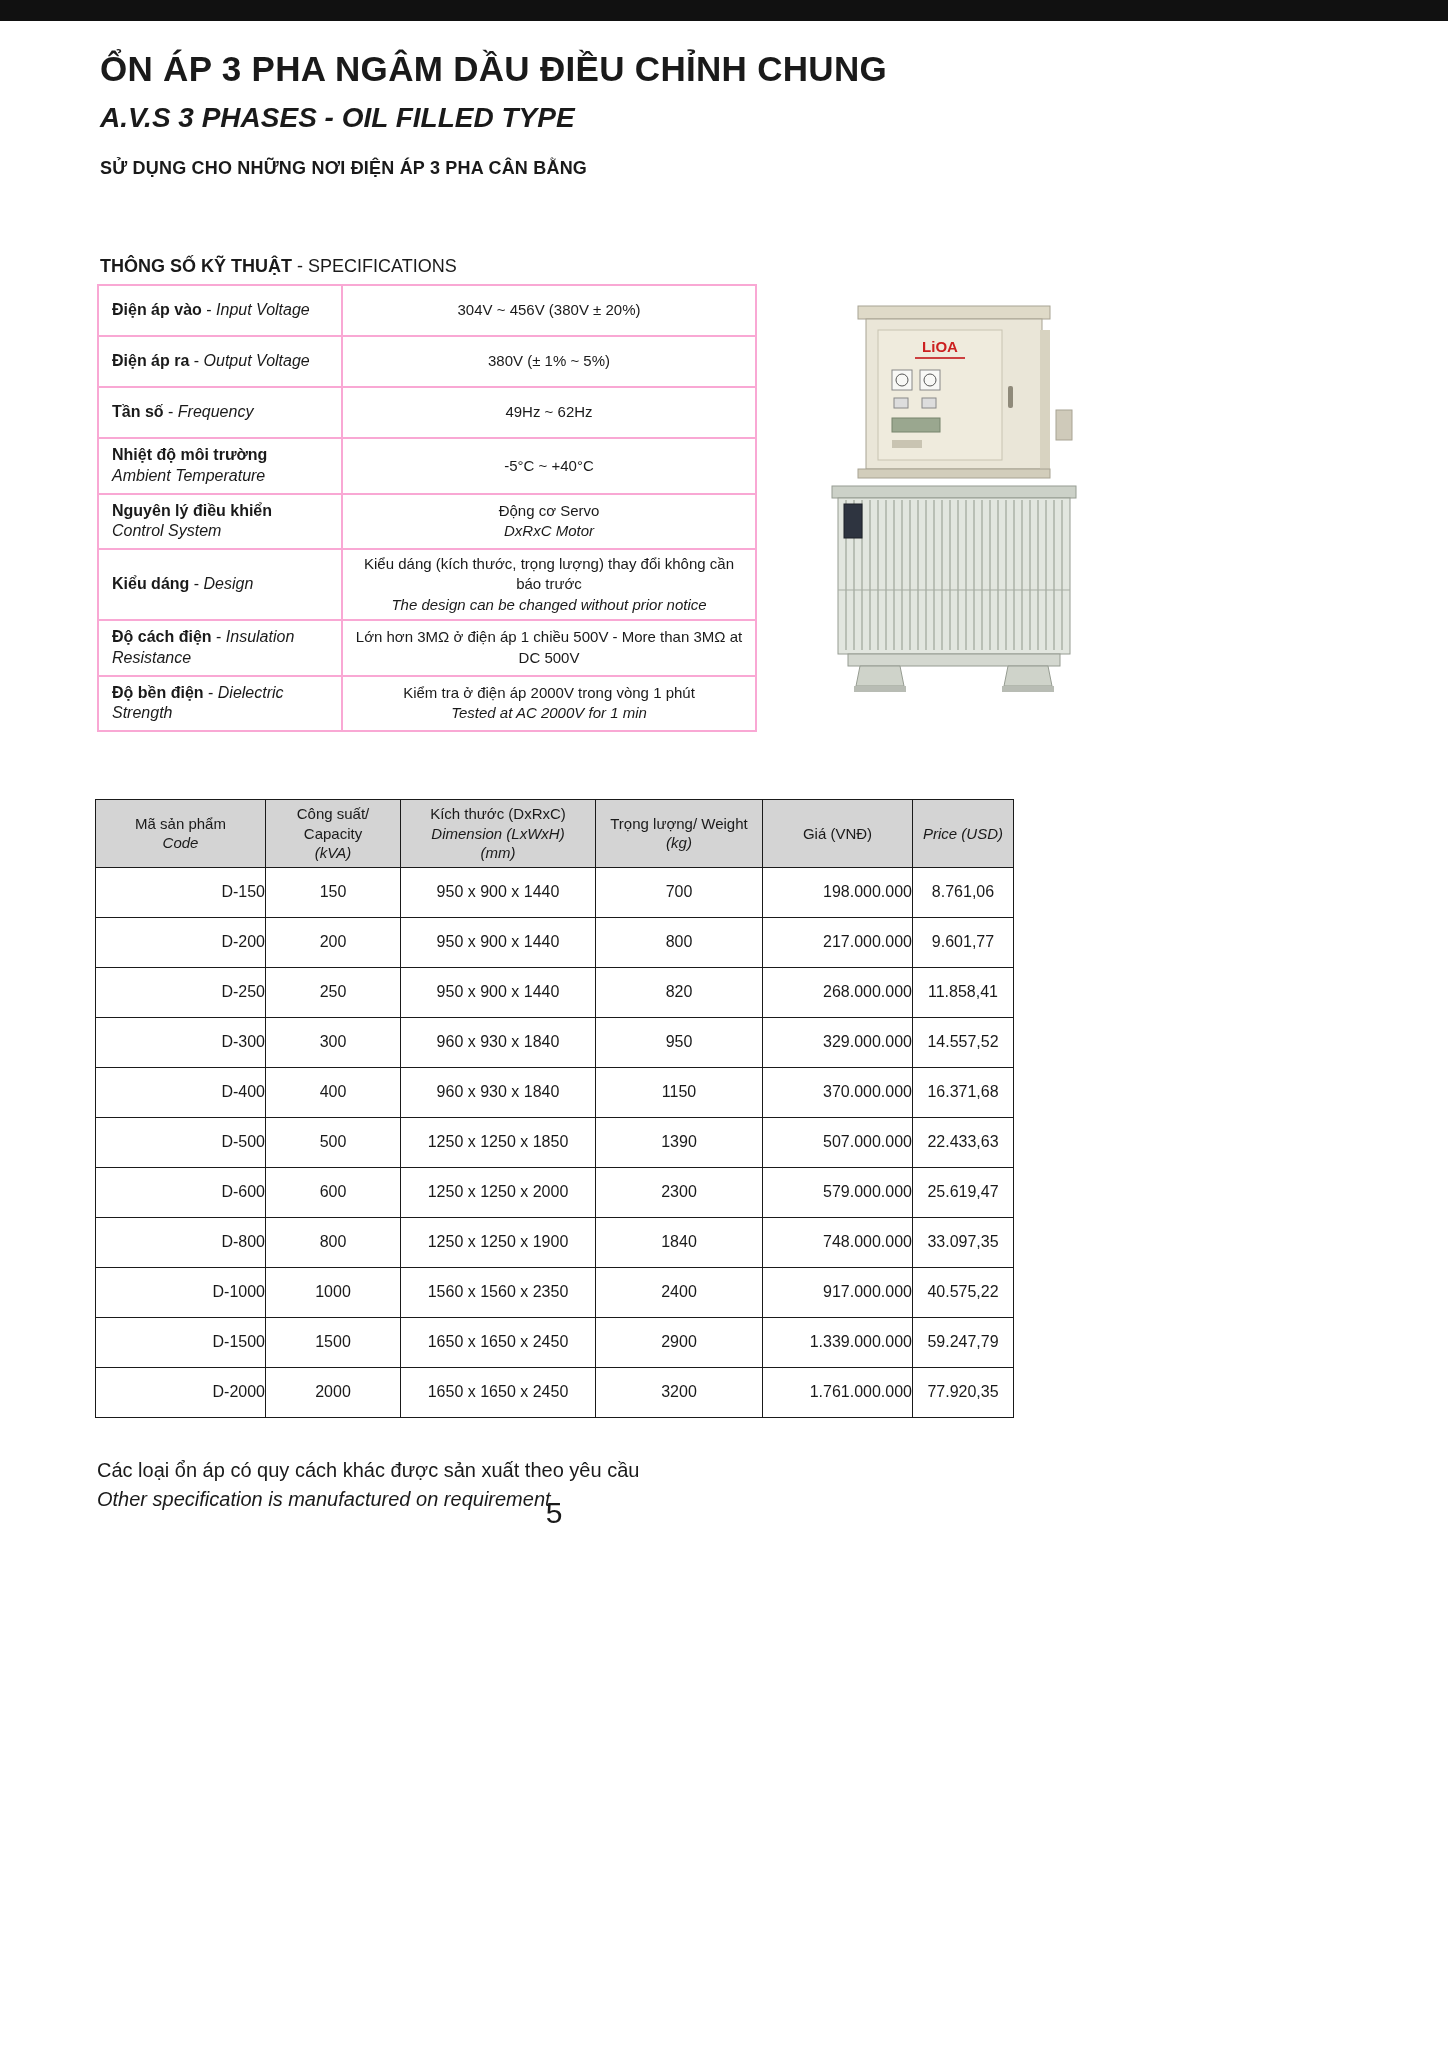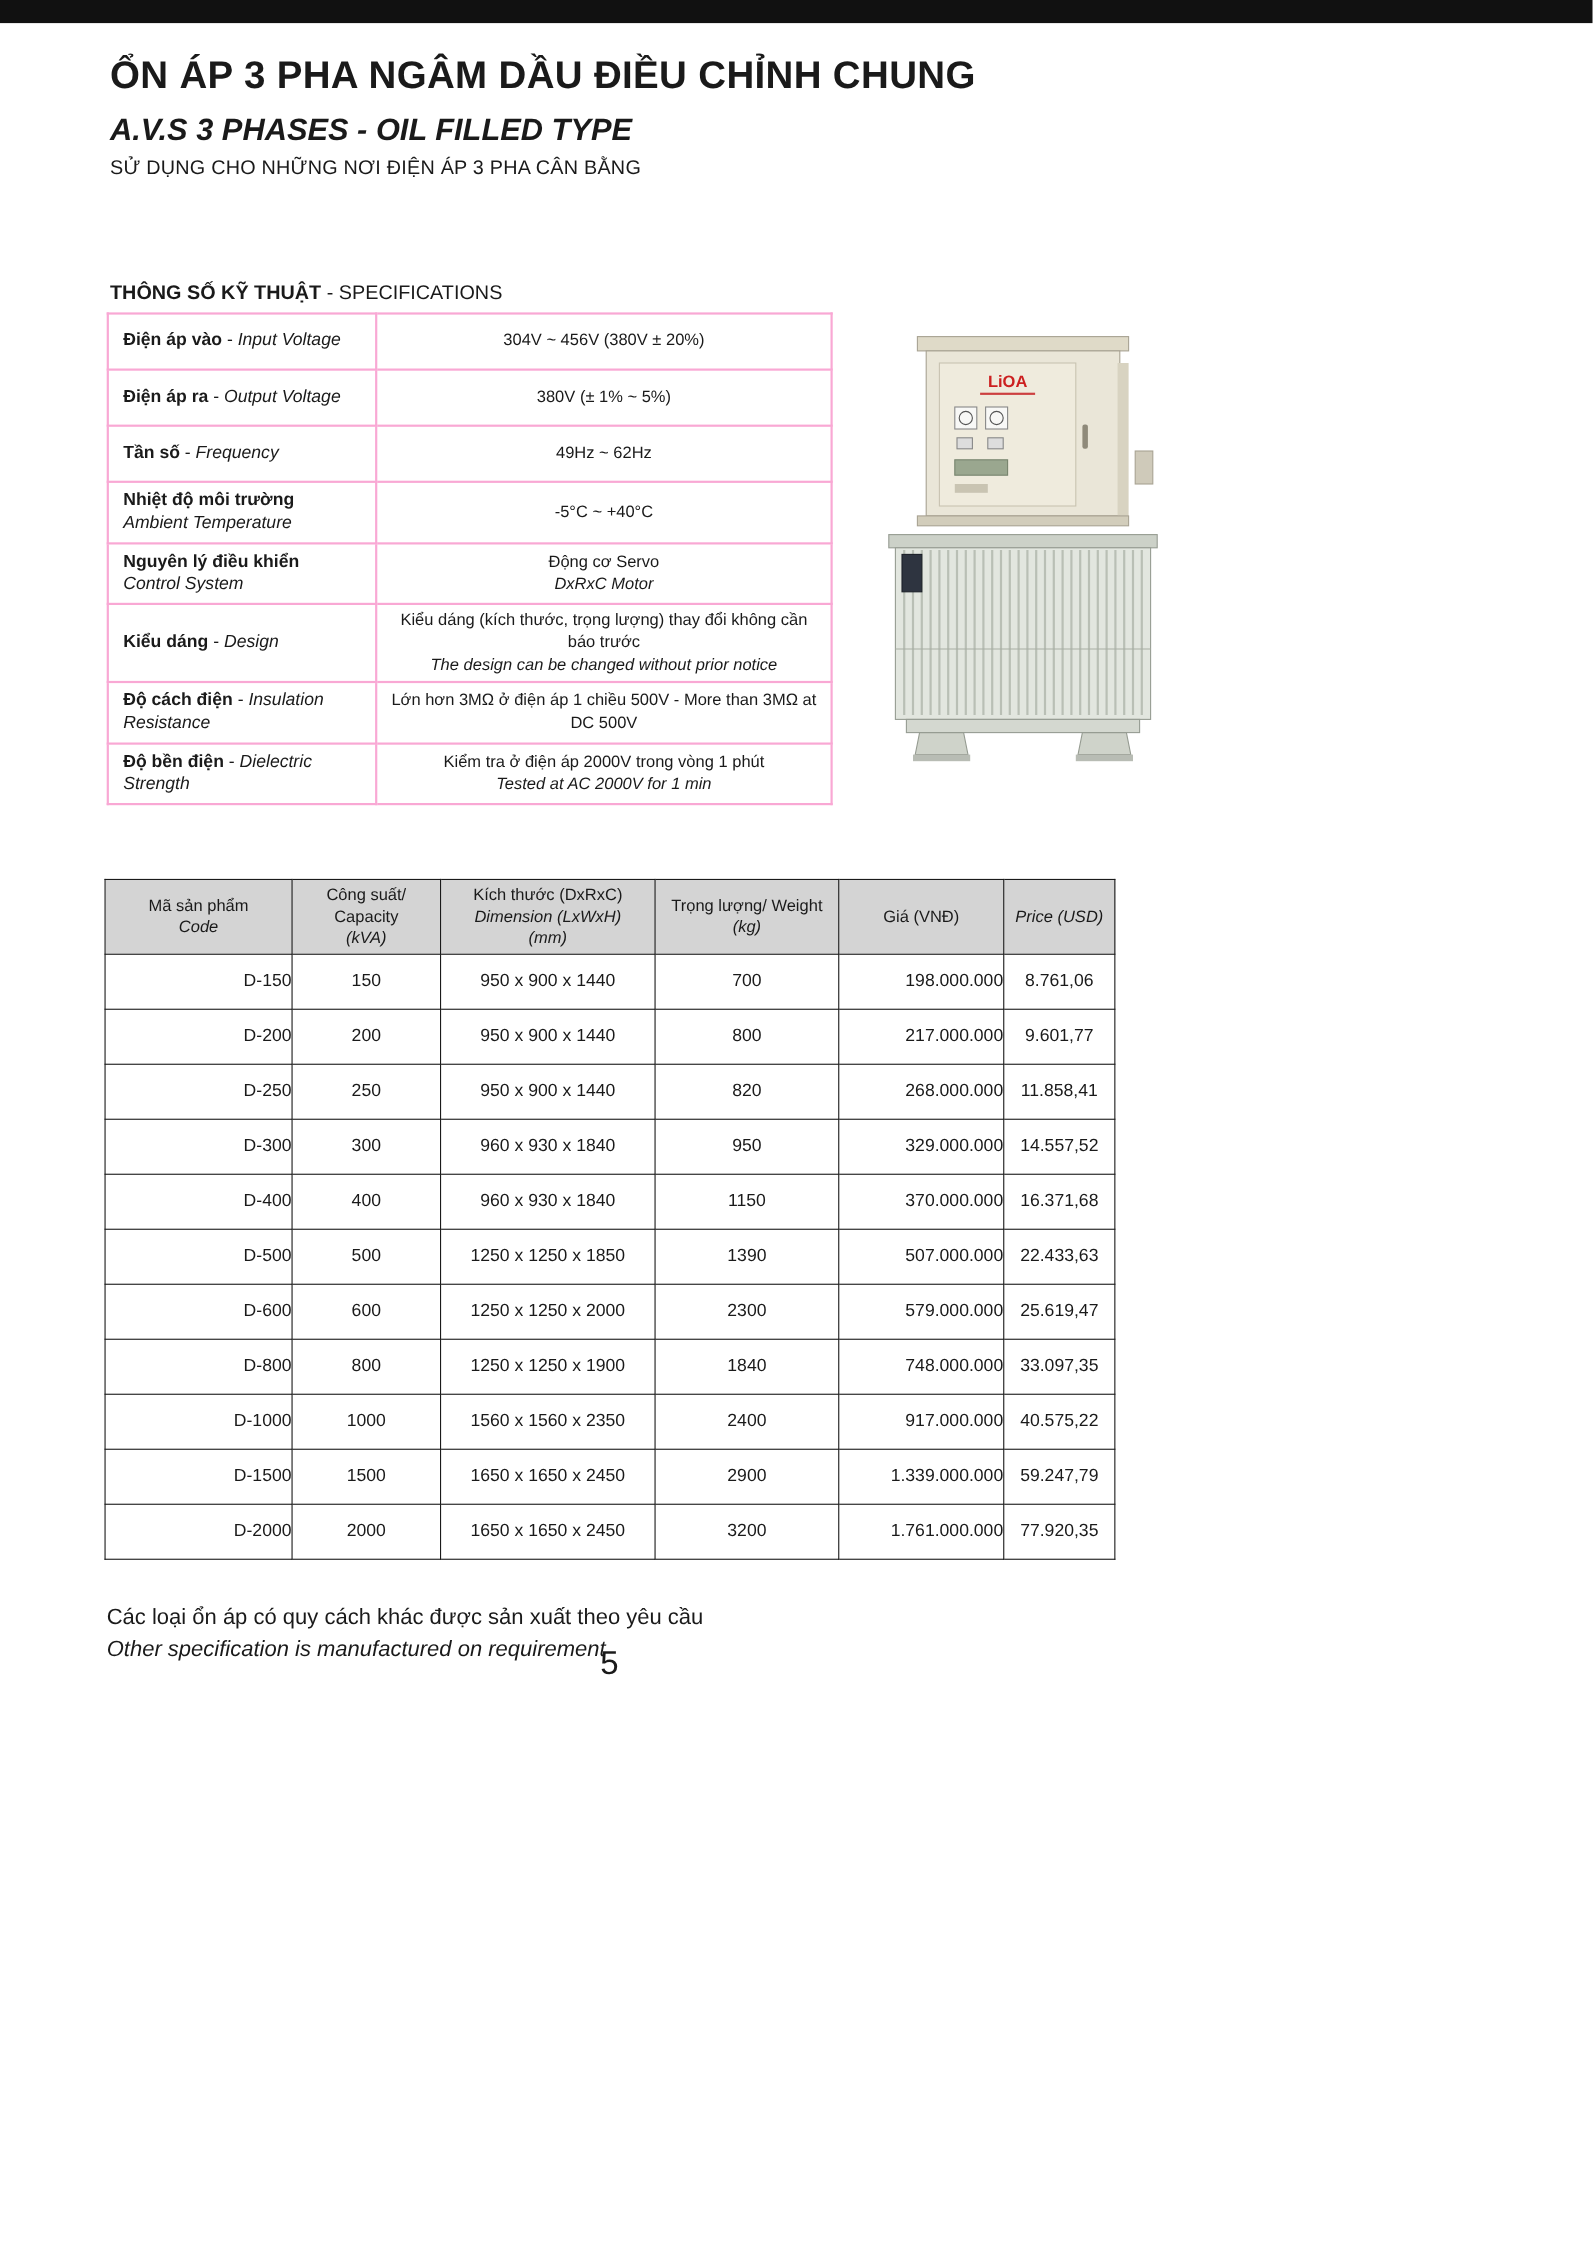--- a/index.html
+++ b/index.html
@@ -5,37 +5,37 @@
   * { margin:0; padding:0; box-sizing:border-box; }
   html,body { background:#ffffff; }
   body { font-family:"Liberation Sans", sans-serif; color:#1a1a1a; }
   .page { position:relative; width:1448px; height:2048px; background:#ffffff; overflow:hidden; }
 
   .top-bar { position:absolute; top:0; left:0; width:100%; height:21px; background:#111111; }
 
   .header { position:absolute; left:100px; top:48px; width:1000px; }
   .title { font-size:35px; font-weight:bold; letter-spacing:0.3px; line-height:1.2; }
   .subtitle { font-size:28px; font-style:italic; font-weight:bold; margin-top:12px; }
-  .usage { font-size:18px; font-weight:normal; margin-top:8px; letter-spacing:0.2px; }
+  .usage { font-size:18px; font-weight:bold; margin-top:24px; letter-spacing:0.2px; }
 
   .section-heading { position:absolute; left:100px; top:256px; font-size:18px; }
   .section-heading .vi { font-weight:bold; }
   .section-heading .en { }
 
   table { border-collapse:collapse; }
   .spec-table { position:absolute; left:97px; top:284px; width:660px; table-layout:fixed; }
   .spec-table td { border:2px solid #f9a8d4; height:51px; vertical-align:middle; }
   .spec-label { width:244px; padding:6px 10px 6px 13px; font-size:16px; line-height:1.3; }
   .lbl-vi { font-weight:bold; }
   .lbl-en { font-style:italic; }
   .lbl-en.block { display:block; }
   .spec-value { text-align:center; padding:4px 12px; font-size:15px; line-height:1.35; }
   .val2 { font-style:italic; }
 
-  .photo { position:absolute; left:784px; top:290px; width:295px; height:418px;text-decoration:underline; }
+  .photo { position:absolute; left:808px; top:290px; width:295px; height:418px;text-decoration:underline; }
 
   .product-table { position:absolute; left:95px; top:799px; width:918px; table-layout:fixed; }
   .product-table th, .product-table td { border:1px solid #1a1a1a; text-align:center; vertical-align:middle; }
   .product-table thead th { background:#d4d4d4; font-weight:normal; font-size:15px; height:58px; padding:4px 2px; line-height:1.3; }
   .product-table thead .it { font-style:italic; }
   .product-table tbody td { height:50px; font-size:16px; }
   .product-table td.code, .product-table td.vnd { font-weight:normal;text-align:right; }
 
   .footer-note { position:absolute; left:97px; top:1456px; font-size:20px; line-height:1.45; }
   .footer-note .en { font-style:italic; }

